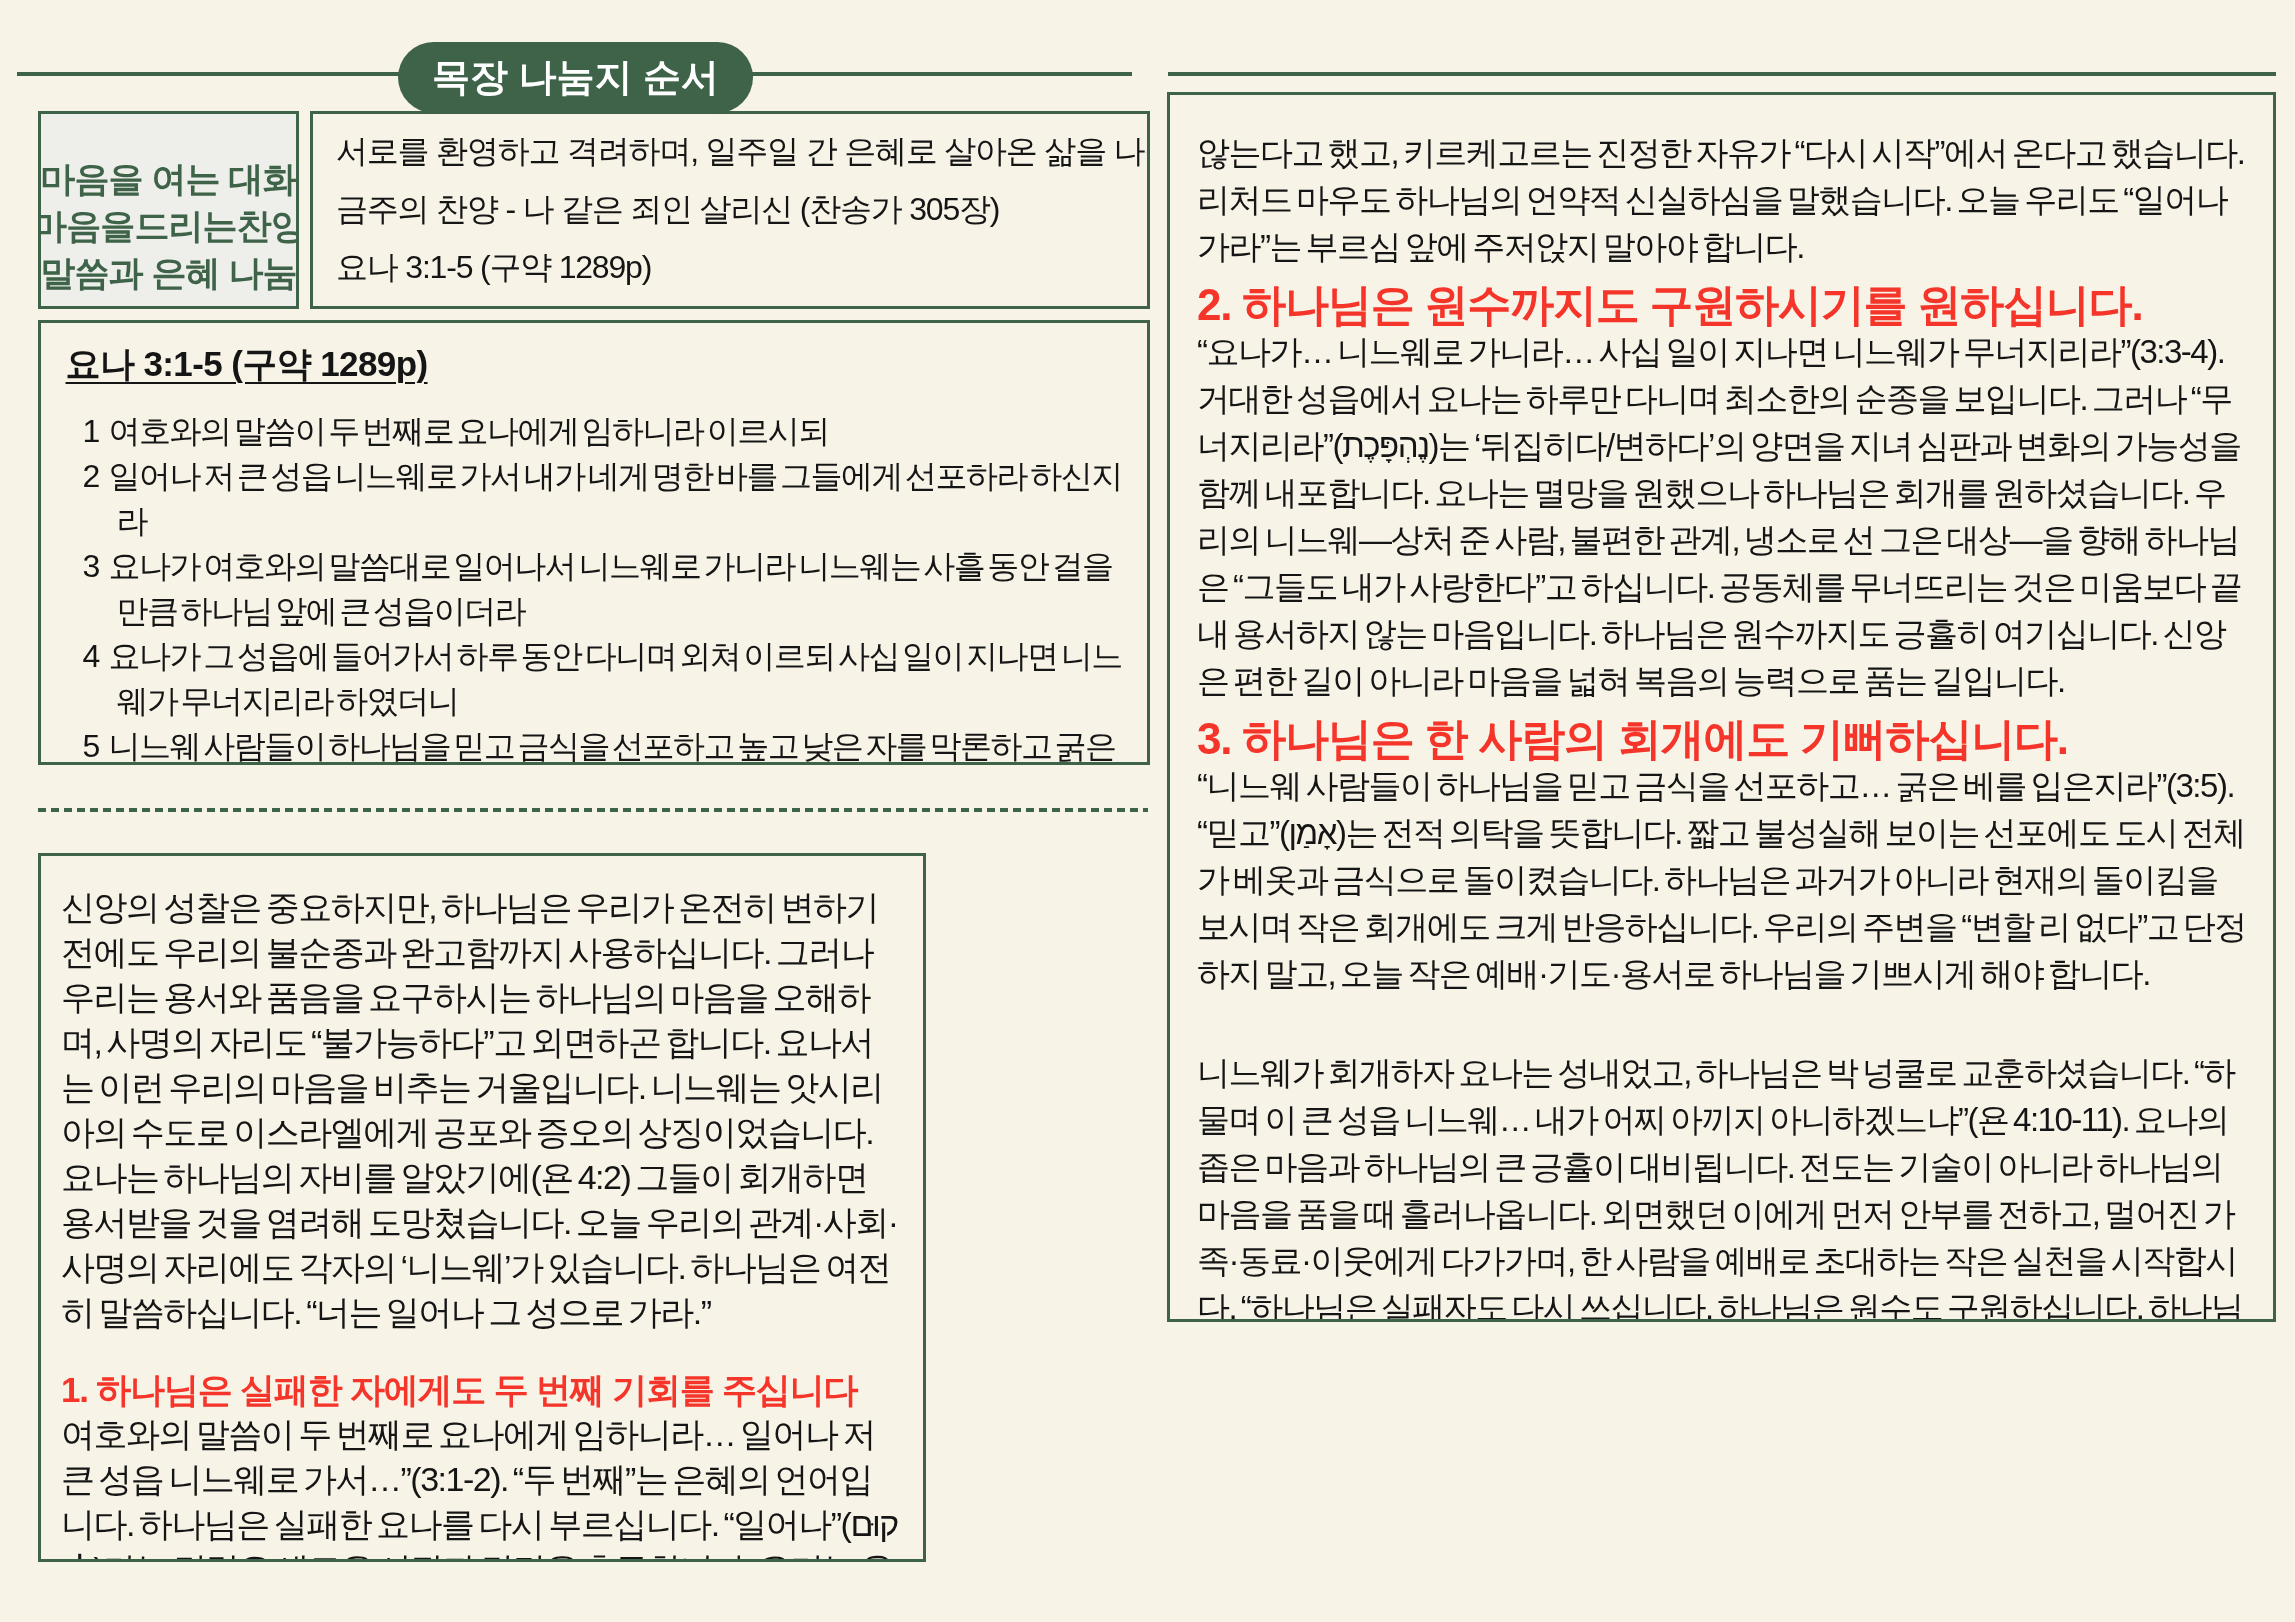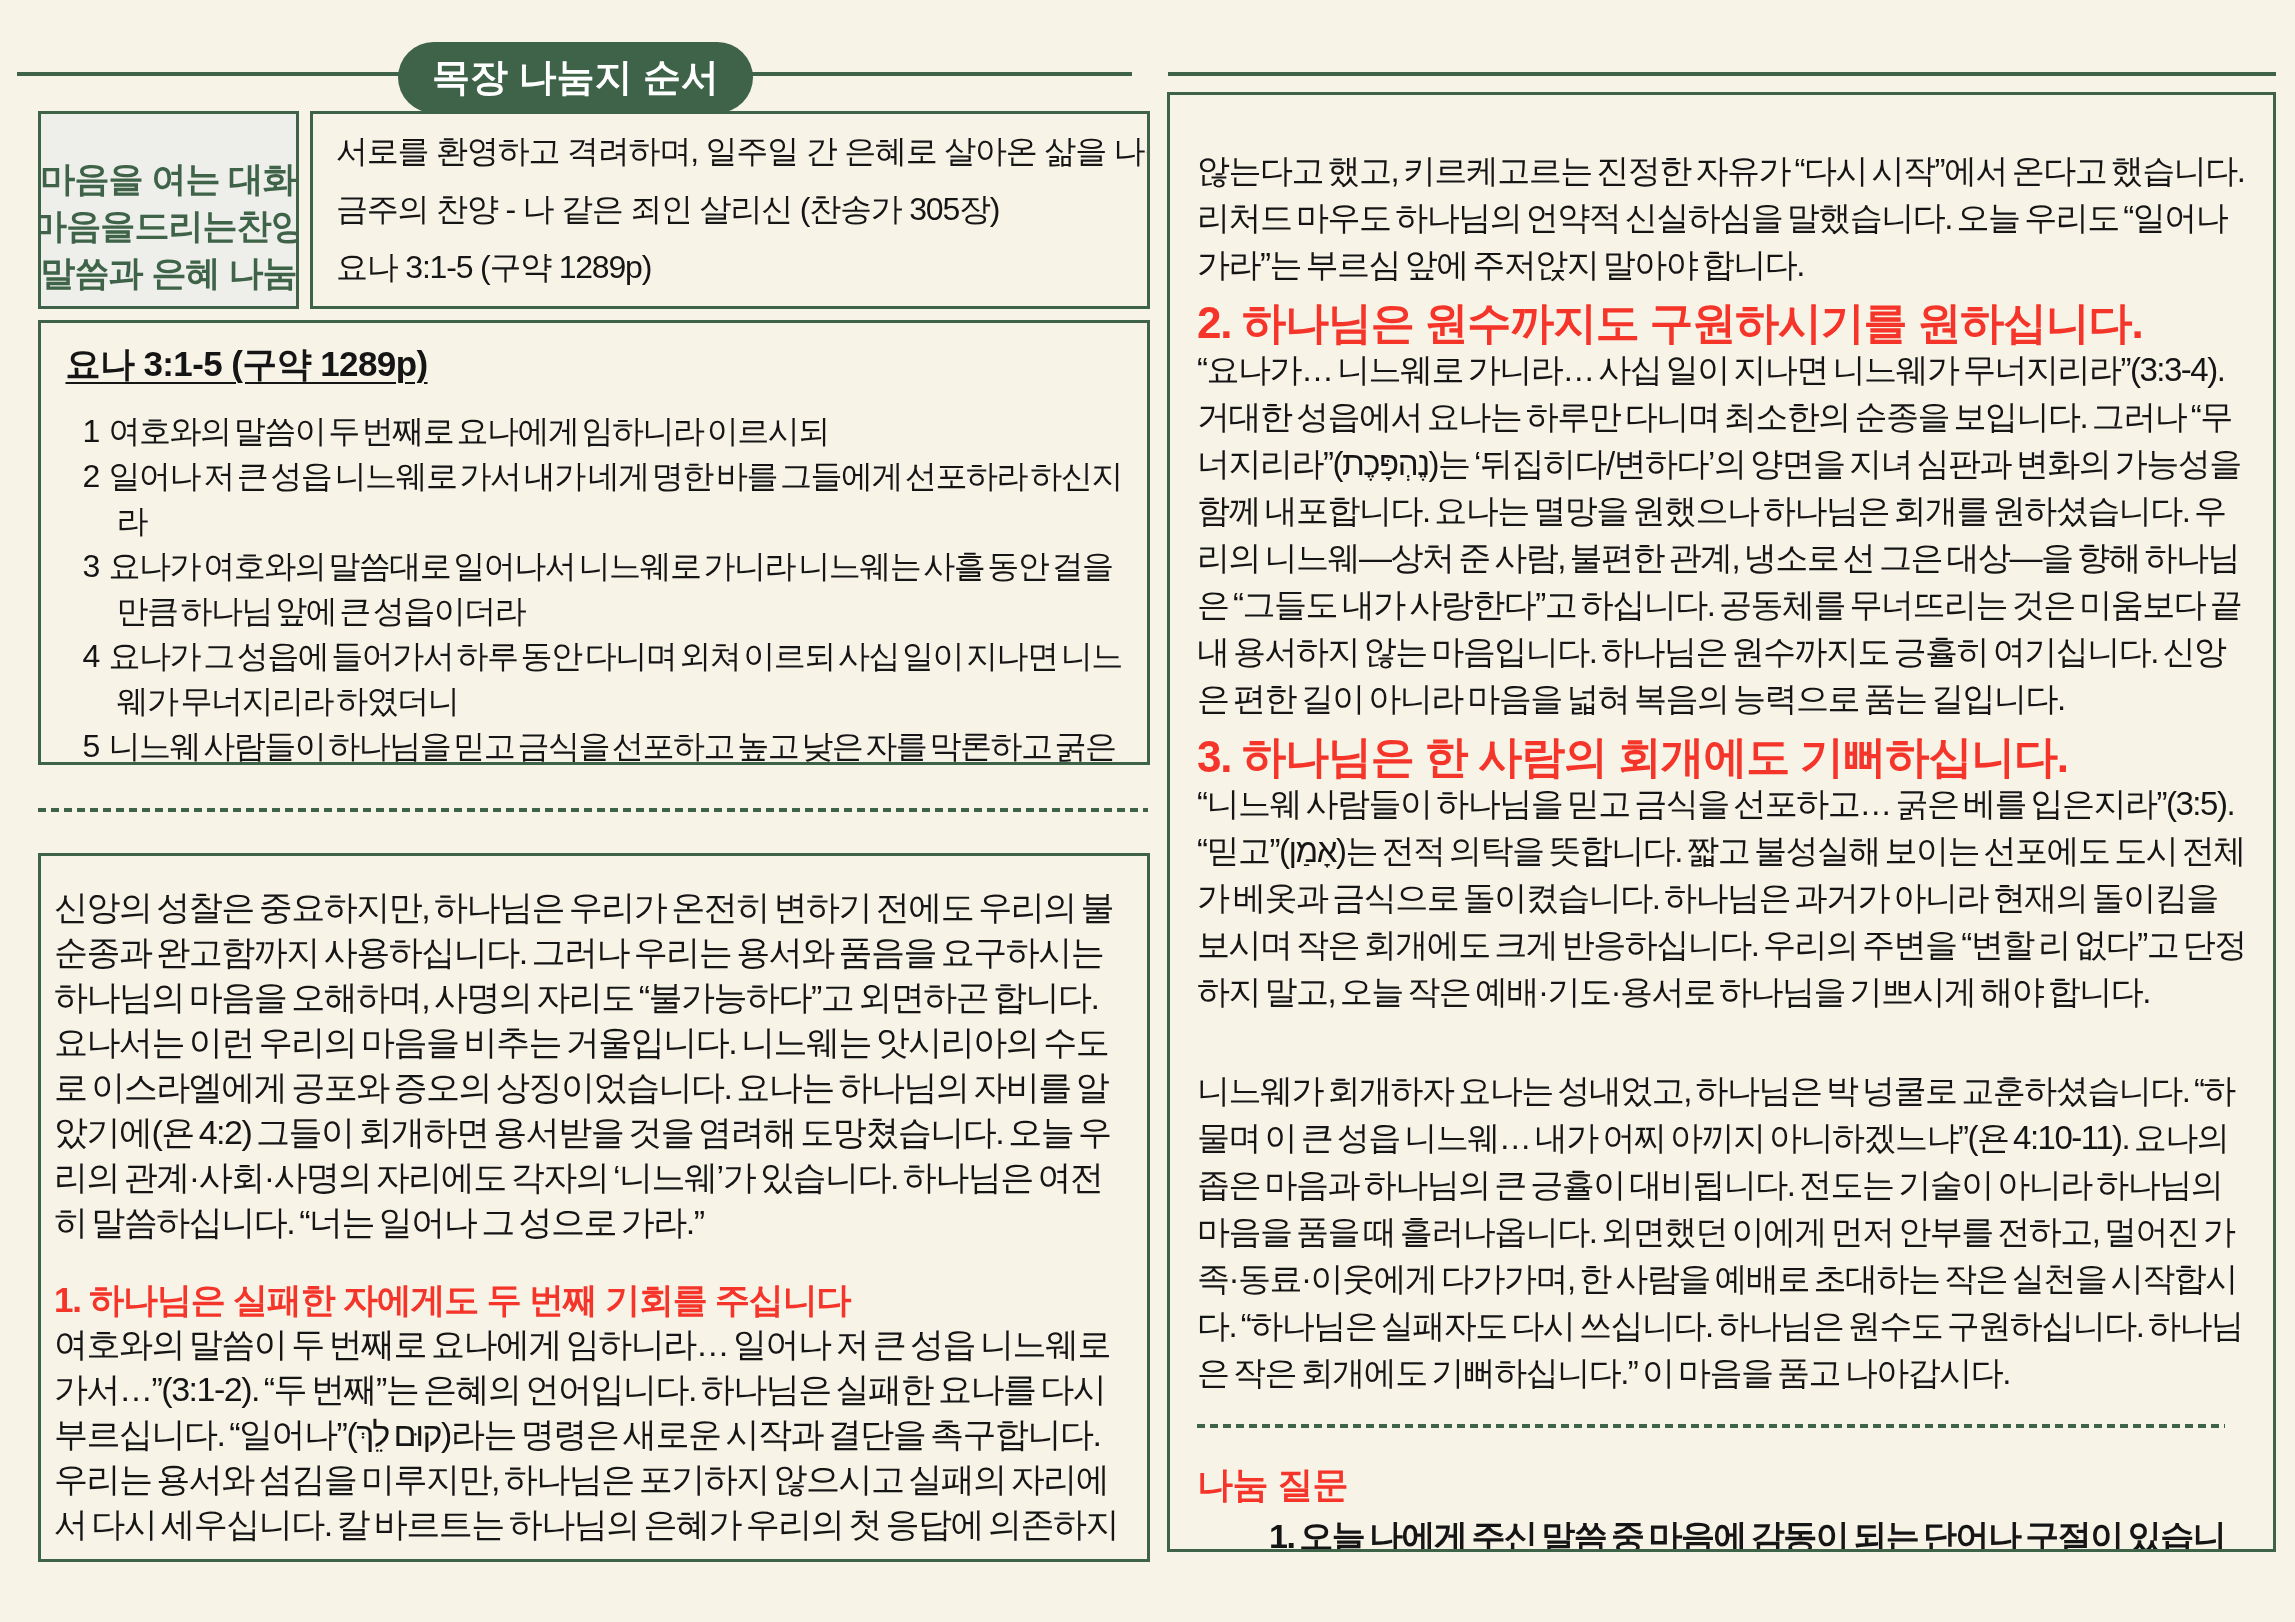--- a/index.html
+++ b/index.html
@@ -96,26 +96,26 @@
   
   .dashed{
     position:absolute;
     height:3.7px;
     background:repeating-linear-gradient(90deg,var(--green) 0 8px,transparent 8px 13px);
   }
   .dashed.left-div{left:38px;top:808px;width:1110px;}
   .dashed.right-div{position:relative;left:0;top:0;width:98%;margin:28px 0 32px 0;}
   
   .sermon-left{
-    left:38px;top:853px;width:1112px;height:709px;
-    padding:29px 13px;
+    left:38px;top:853px;width:888px;height:709px;
+    padding:29px 20px;
   }
   .sermon-right{
-    left:1167px;top:92px;width:1109px;height:1460px;
-    padding:52px 27px;
+    left:1167px;top:92px;width:1109px;height:1230px;
+    padding:34px 27px;
   }
   .para{
     font-size:34px;
     line-height:45px;
     letter-spacing:-1.5px;
     word-spacing:-3.1px;
     text-align:left;
   }
   .sermon-right .para{font-size:33px;line-height:47px;}
   .red-head{

